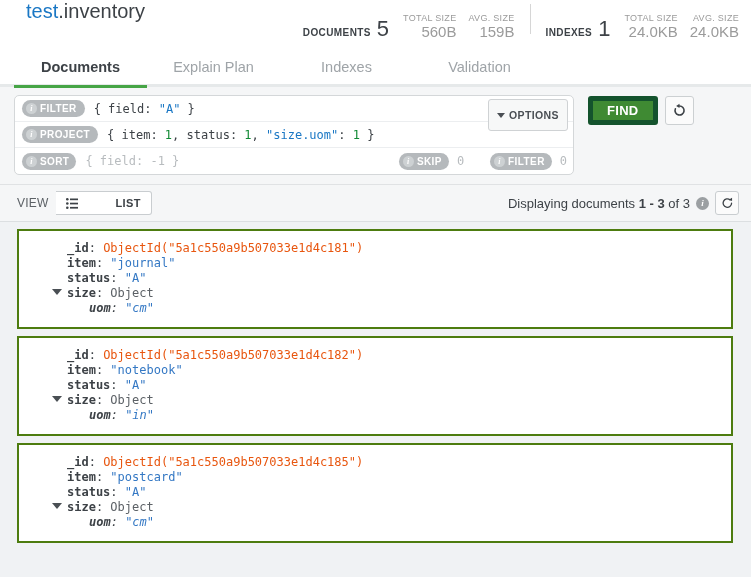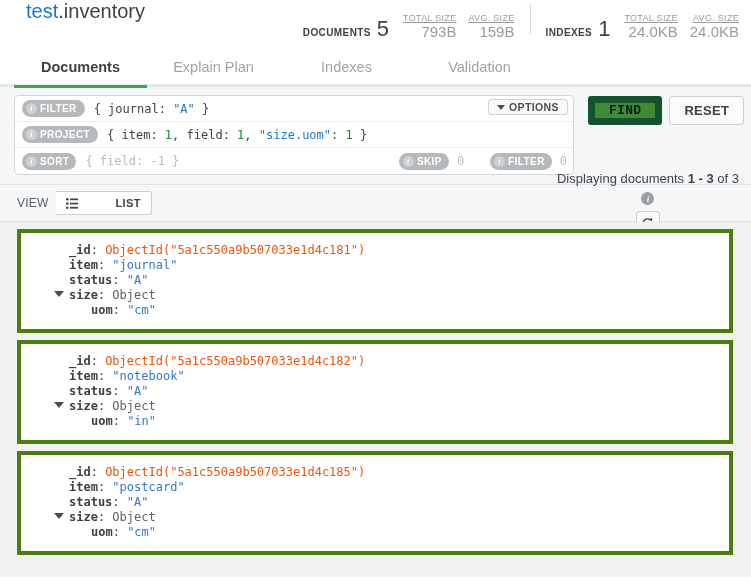--- a/index.html
+++ b/index.html
@@ -73,21 +73,20 @@
     margin-right: 12px;
   }
   .stat-sub:last-child { margin-right: 0; }
   .stat-sub-label {
     font-size: 9px;
     letter-spacing: 0.3px;
     color: #9b9b9b;
     text-transform: uppercase;
     display: block;
     line-height: 12px;
-    text-decoration: underline;
   }
   .stat-sub-value {
     font-size: 15px;
     color: #9b9b9b;
     font-weight: 300;
     display: block;
     line-height: 16px;
   }
 
   
@@ -188,21 +187,21 @@
     white-space: pre;
   }
   .code.placeholder { color: #b8bcbf; }
   .tok-str { color: #1a77c4; }
   .tok-num { color: #128a35; }
 
   .options-btn {
     position: absolute;
     right: 5px;
     top: 3px;
-    height: 16px;
+    height: 32px;
     padding: 0 8px;
     background: #f7f8f8;
     border: 1px solid #cfd2d4;
     border-radius: 3px;
     font-size: 10.5px;
     font-weight: bold;
     letter-spacing: 0.4px;
     color: #4a4f54;
     display: inline-flex;
     align-items: center;
@@ -244,23 +243,22 @@
     font-weight: bold;
     letter-spacing: 0.3px;
     display: inline-flex;
     align-items: center;
     justify-content: center;
     cursor: pointer;
     padding: 0 14px;
   }
   .btn-find {
     background: #3f8a33;
-    border: 7px solid #14532d;
-    color: #0f172a;
-    font-family: Liberation Mono, monospace;
+    border: 5px solid #14532d;
+    color: #ffffff;
   }
   .btn-reset {
     background: #fbfbfb;
     border: 1px solid #ccd0d2;
     color: #3d4247;
   }
   .btn-icon {
     width: 29px;
     padding: 0;
     background: #fbfbfb;
@@ -304,21 +302,20 @@
   .seg-btn:last-child { border-radius: 0 3px 3px 0; border-left: none; }
   .seg-btn.active { background: #ffffff; }
 
   .displaying {
     margin-left: auto;
     display: flex;
     align-items: center;
     gap: 6px;
     font-size: 13px;
     color: #3d4247;
-    flex-direction: column;
   }
   .displaying b { font-weight: bold; }
   .info-circle {
     width: 13px; height: 13px;
     border-radius: 50%;
     background: #9b9fa2;
     color: #fff;
     font-size: 9px;
     font-weight: bold;
     font-style: italic;
@@ -342,36 +339,36 @@
   
   .doclist {
     position: relative;
     background: #f0f2f4;
     height: 355px;
     overflow: hidden;
     padding-top: 7px;
   }
   .doc-card {
     background: #ffffff;
-    border: 4px solid #4d7c0f;
+    border: 2px solid #4d7c0f;
     margin: 0 18px 7px 17px;
     padding: 10px 12px 11px 12px;
     font-family: "DejaVu Sans Mono", monospace;
     font-size: 12px;
     line-height: 15px;
   }
   .dline {
     display: flex;
     align-items: baseline;
     white-space: pre;
     padding-left: 36px;
     position: relative;
     height: 15px;
   }
-  .dline.nested { padding-left: 58px; }
+  .dline.nested { padding-left: 58px; font-style: italic; }
   .dkey { color: #3d4247; font-weight: bold; }
   .dcolon { color: #3d4247; }
   .dval-oid { color: #e8560f; }
   .dval-str { color: #3478c4; }
   .dval-obj { color: #5c6166; }
   .twisty {
     position: absolute;
     left: 21px;
     top: 3px;
     width: 0; height: 0;
@@ -400,21 +397,21 @@
 
     <div class="stats">
 
       <div class="stat-group">
         <div class="stat-main">
           <span class="stat-main-label">DOCUMENTS</span>
           <span class="stat-main-value">5</span>
         </div>
         <div class="stat-sub">
           <span class="stat-sub-label">TOTAL SIZE</span>
-          <span class="stat-sub-value">793B</span>
+          <span class="stat-sub-value">560B</span>
         </div>
         <div class="stat-sub">
           <span class="stat-sub-label">AVG. SIZE</span>
           <span class="stat-sub-value">159B</span>
         </div>
       </div>
 
       <div class="stat-divider"></div>
 
       <div class="stat-group">
@@ -444,33 +441,33 @@
 
   <div class="querybar-wrap">
 
     <div class="query-panel">
 
       <div class="query-row">
         <span class="pill">
           <span class="i-badge">i</span>
             <span>FILTER</span>
         </span>
-        <span class="code"><span>{ journal: </span><span class="tok-str">"A"</span><span> }</span></span>
+        <span class="code"><span>{ field: </span><span class="tok-str">"A"</span><span> }</span></span>
         <span class="options-btn">
           <span class="caret-down"></span>
             <span>OPTIONS</span>
         </span>
       </div>
 
       <div class="query-row">
         <span class="pill">
           <span class="i-badge">i</span>
             <span>PROJECT</span>
         </span>
-        <span class="code"><span>{ item: </span><span class="tok-num">1</span><span>, field: </span><span class="tok-num">1</span><span>, </span><span class="tok-str">"size.uom"</span><span>: </span><span class="tok-num">1</span><span> }</span></span>
+        <span class="code"><span>{ item: </span><span class="tok-num">1</span><span>, status: </span><span class="tok-num">1</span><span>, </span><span class="tok-str">"size.uom"</span><span>: </span><span class="tok-num">1</span><span> }</span></span>
       </div>
 
       <div class="query-row">
         <span class="pill narrow">
           <span class="i-badge">i</span>
             <span>SORT</span>
         </span>
         <span class="code placeholder">{ field: -1 }</span>
 
         <span class="skiplimit">
@@ -488,21 +485,20 @@
             </span>
             <span class="sl-val">0</span>
           </span>
         </span>
       </div>
 
     </div>
 
     <div class="qb-actions">
       <span class="btn btn-find">FIND</span>
-      <span class="btn btn-reset">RESET</span>
       <span class="btn btn-icon">
         <svg width="15" height="15" viewBox="0 0 16 16">
           <path d="M8 3.2 A4.8 4.8 0 1 1 3.6 6.2" fill="none" stroke="#3d4247" stroke-width="1.7" stroke-linecap="round"></path>
           <path d="M8 0.9 L8 5.3 L4.4 3.1 Z" fill="#3d4247"></path>
         </svg>
       </span>
     </div>
 
   </div>
 

